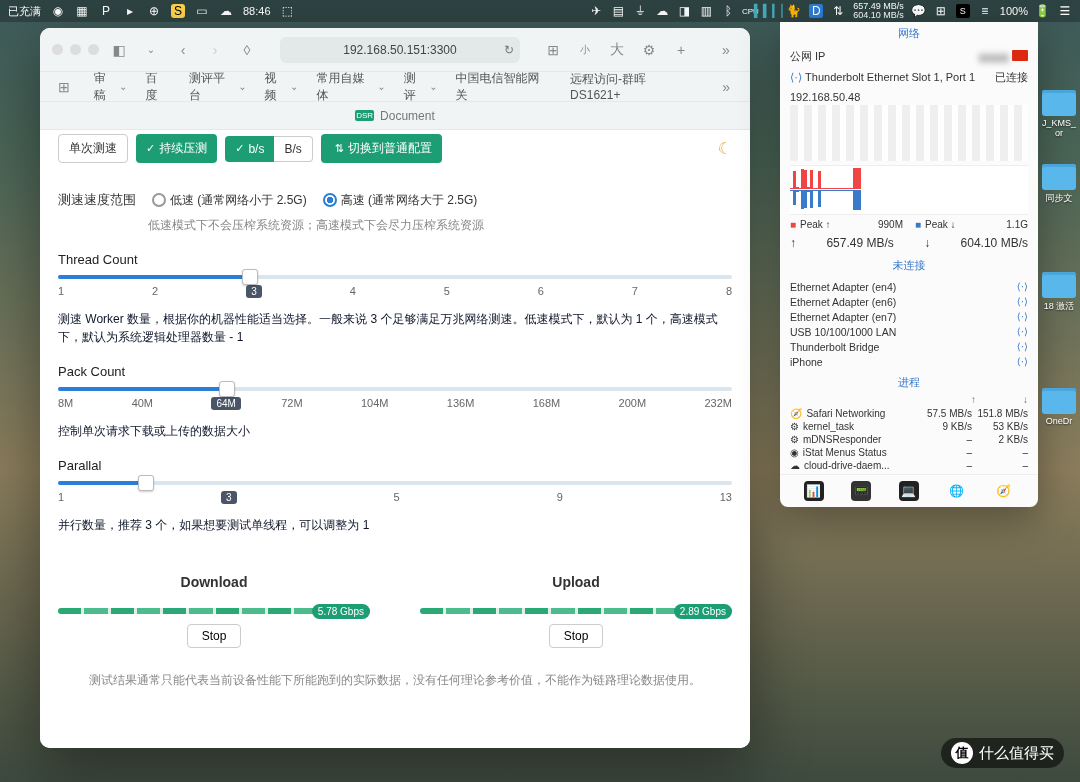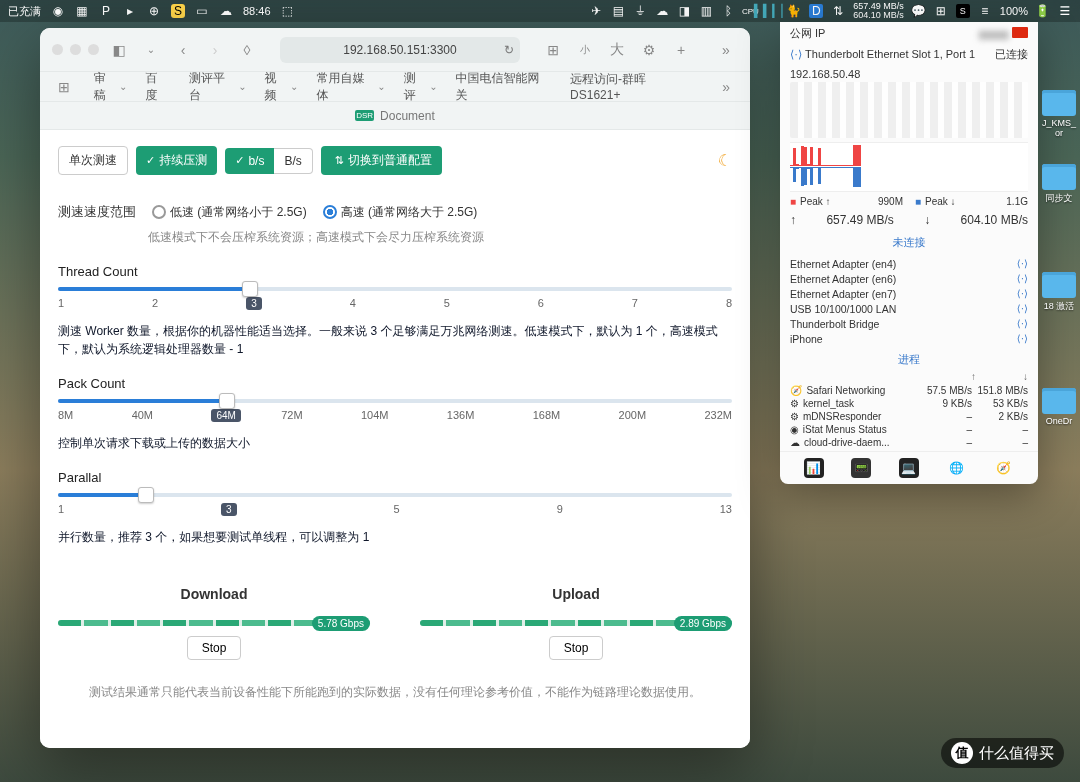--- a/index.html
+++ b/index.html
@@ -19,21 +19,21 @@
 .traffic span { width: 11px; height: 11px; border-radius: 50%; background: #ddd; }
 .tb-btn { width: 24px; height: 24px; display: flex; align-items: center; justify-content: center; color: #888; font-size: 14px; }
 .addr { flex: 1; max-width: 240px; margin: 0 auto; background: #e3e8e8; border-radius: 6px; height: 26px; display: flex; align-items: center; justify-content: center; font-size: 12px; color: #444; position: relative; }
 .addr .reload { position: absolute; right: 6px; color: #777; }
 .bookmarks { height: 30px; background: #f1f4f4; border-bottom: 1px solid #e4e8e8; display: flex; align-items: center; padding: 0 12px; gap: 18px; font-size: 12px; color: #555; }
 .bookmarks .bm { display: flex; align-items: center; gap: 2px; }
 .bookmarks .bm::after { content: ""; }
 .bookmarks .arrow::after { content: " ⌄"; font-size: 10px; color: #888; }
 .tab-row { height: 28px; background: #f1f4f4; display: flex; align-items: center; justify-content: center; font-size: 12px; color: #777; border-bottom: 1px solid #e4e8e8; gap: 6px; }
 
-.page { flex: 1; background: #fff; padding: 16px 18px; overflow: auto; font-size: 12px; color: #333; }
+.page { flex: 1; background: #fff; padding: 4px 18px; overflow: auto; font-size: 12px; color: #333; }
 .ctrl-row { display: flex; align-items: center; gap: 8px; margin-bottom: 28px; }
 .btn-outline { border: 1px solid #ccc; border-radius: 4px; padding: 5px 10px; background: #fff; font-size: 12px; color: #333; }
 .btn-grn { background: #1d9d74; color: #fff; border: none; border-radius: 4px; padding: 6px 10px; font-size: 12px; display: inline-flex; align-items: center; gap: 4px; }
 .btn-grn::before { content: "✓"; font-size: 11px; }
 .btn-grn.nocheck::before { content: ""; }
 .btn-group { display: inline-flex; }
 .btn-group .btn-grn { border-radius: 4px 0 0 4px; }
 .btn-group .btn-outline { border-radius: 0 4px 4px 0; border-left: none; }
 .moon { margin-left: auto; color: #f0a020; font-size: 16px; }
 .radio-row { display: flex; align-items: center; gap: 16px; margin-bottom: 8px; }
@@ -300,20 +300,21 @@
           <span class="badge">2.89 Gbps</span>
         </div>
         <button class="stop">Stop</button>
       </div>
     </div>
     <div class="footer">测试结果通常只能代表当前设备性能下所能跑到的实际数据，没有任何理论参考价值，不能作为链路理论数据使用。</div>
   </div>
 </div>
 
 <div class="netmon">
+  <div class="nm-sec-title">网络</div>
   <div class="nm-ip">
     <span>公网 IP</span>
     <span><span style="filter:blur(3px);color:#999;">▮▮▮▮▮</span> <span class="flag"></span></span>
   </div>
   <div class="nm-conn">
     <span>⟨·⟩ <span style="color:#333;">Thunderbolt Ethernet Slot 1, Port 1</span></span>
     <span style="color:#333;">已连接</span>
   </div>
   <div class="nm-row">
       <span>192.168.50.48</span>

